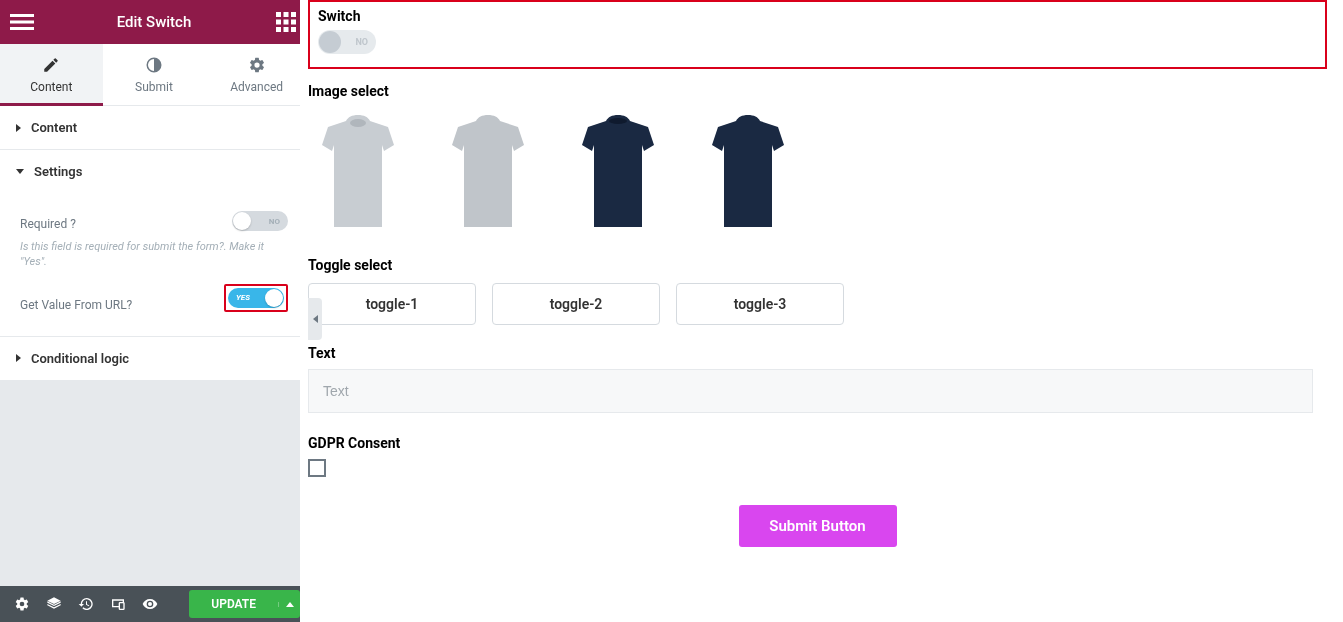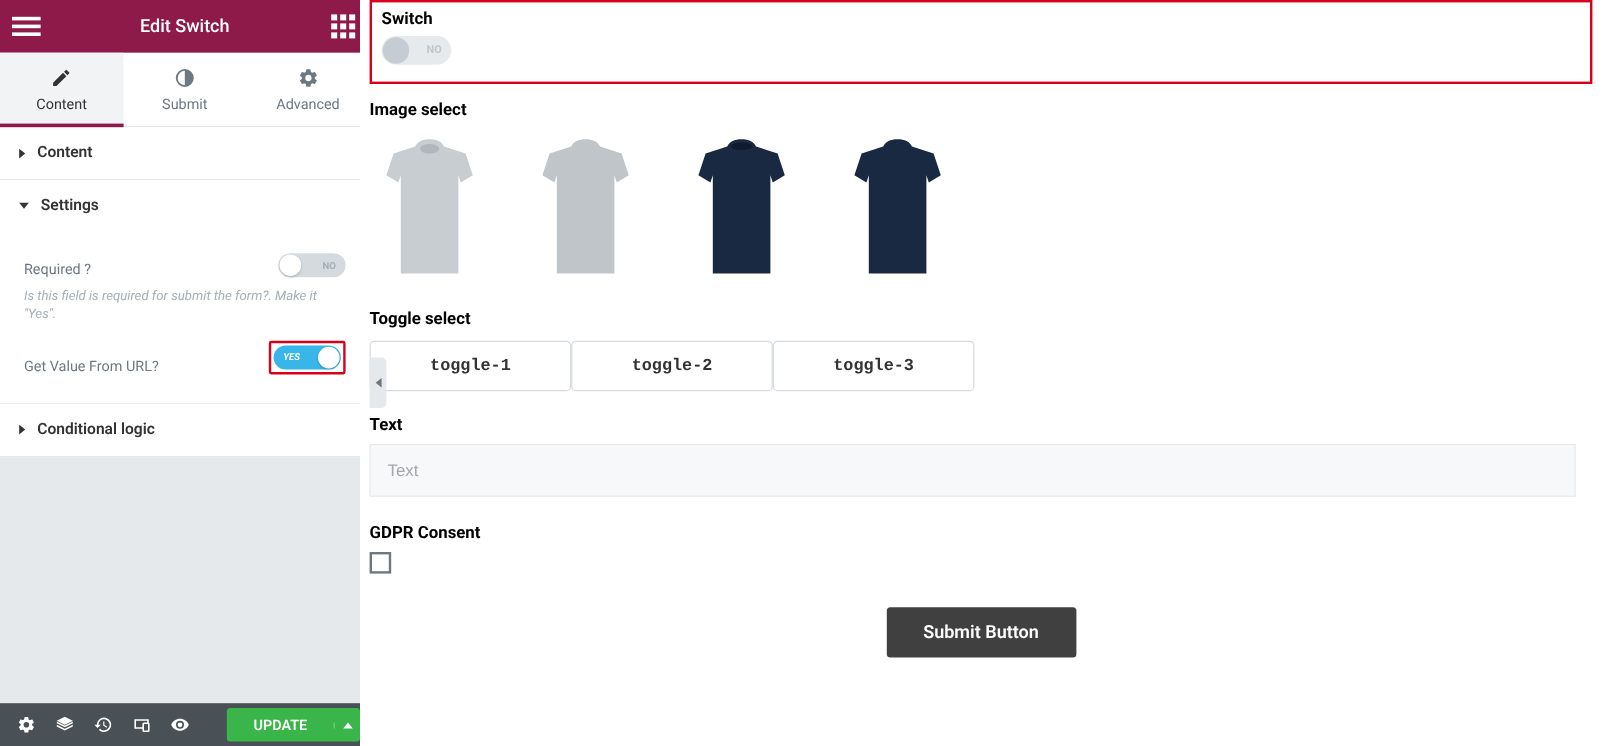--- a/index.html
+++ b/index.html
@@ -50,31 +50,31 @@
 .switch-block { border: 2px solid #d9001b; padding: 6px 8px 10px 8px; margin-top: 0; }
 .switch-block .section-label { margin-top: 0; }
 .switch-ctrl { margin-top: 6px; display: inline-flex; align-items: center; background: #e6eaed; border-radius: 14px; height: 24px; width: 58px; position: relative; }
 .switch-ctrl .knob { width: 22px; height: 22px; border-radius: 50%; background: #c5ccd3; position: absolute; left: 1px; top: 1px; }
 .switch-ctrl .txt { font-size: 9px; font-weight: 700; color: #bfc6cc; position: absolute; right: 8px; }
 .image-select { margin-top: 14px; }
 .image-row { display: flex; gap: 30px; margin-top: 8px; }
 .shirt { width: 100px; height: 130px; position: relative; }
 .shirt svg { width: 100%; height: 100%; }
 .toggle-select { margin-top: 20px; }
-.toggle-options { display: flex; margin-top: 10px; font-family: Liberation Mono, monospace; }
+.toggle-options { display: flex; gap: 16px; margin-top: 10px; }
 .toggle-option { width: 168px; height: 42px; border: 1px solid #d5dadf; border-radius: 4px; display: flex; align-items: center; justify-content: center; font-weight: 600; font-size: 14px; color: #333; cursor: pointer; }
 .text-section { margin-top: 20px; }
 .text-input { margin-top: 8px; width: 1005px; height: 44px; border: 1px solid #e6e9ec; background: #f7f8f9; padding: 0 14px; font-size: 14px; color: #888; }
 .text-input::placeholder { color: #a0a7ad; }
 .gdpr-section { margin-top: 22px; }
 .gdpr-row { display: flex; align-items: center; gap: 10px; margin-top: 8px; }
 .checkbox { width: 18px; height: 18px; border: 2px solid #6d7882; cursor: pointer; }
 .gdpr-text { font-size: 14px; font-weight: 600; color: #000; }
 .gdpr-text a { color: #1a73e8; text-decoration: none; }
-.submit-btn { margin: 28px auto 0 auto; width: 158px; height: 42px; background: #404040; color: #fff; font-weight: 600; font-size: 15px; display: flex; align-items: center; justify-content: center; border-radius: 3px; cursor: pointer; }
+.submit-btn { margin: 28px auto 0 auto; width: 158px; height: 42px; background: #d946ef; color: #fff; font-weight: 600; font-size: 15px; display: flex; align-items: center; justify-content: center; border-radius: 3px; cursor: pointer; }
 .submit-wrap { text-align: center; }
 </style>
 </head>
 <body>
 
 <div class="sidebar">
   <div class="sidebar-header">
     <div class="hamburger">
       <svg viewBox="0 0 24 24">
           <rect y="4" width="24" height="3"></rect>

